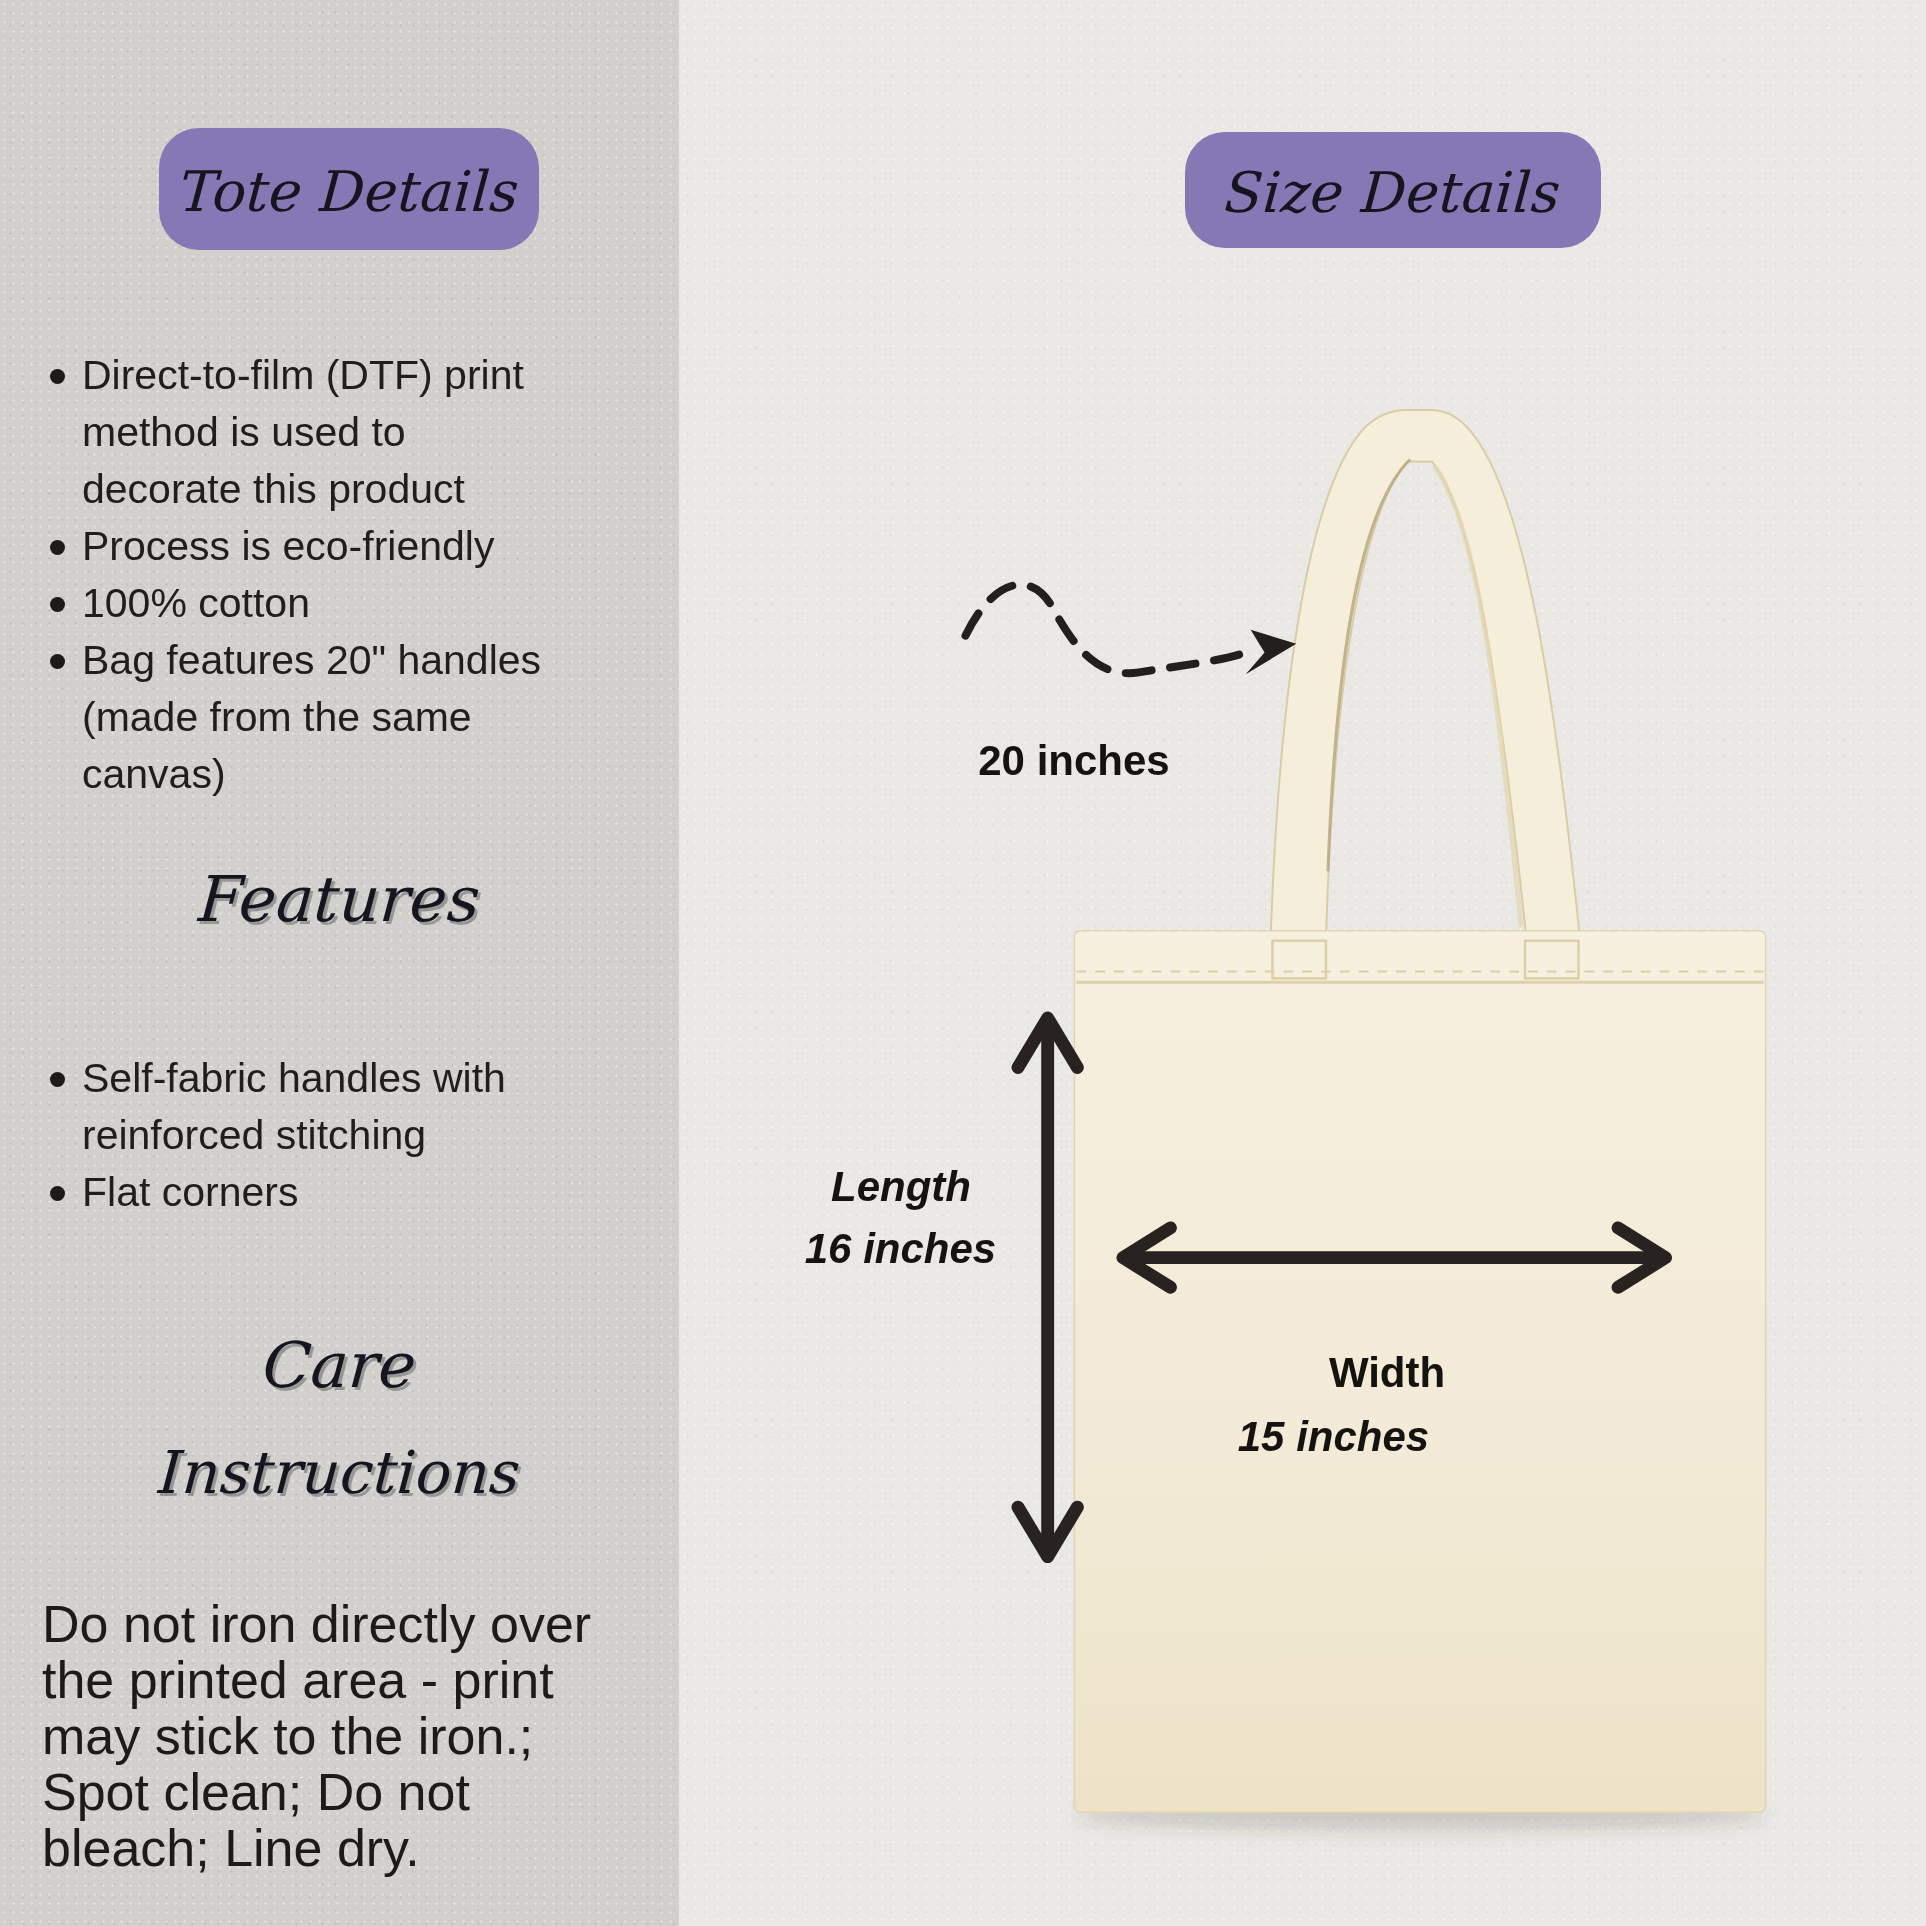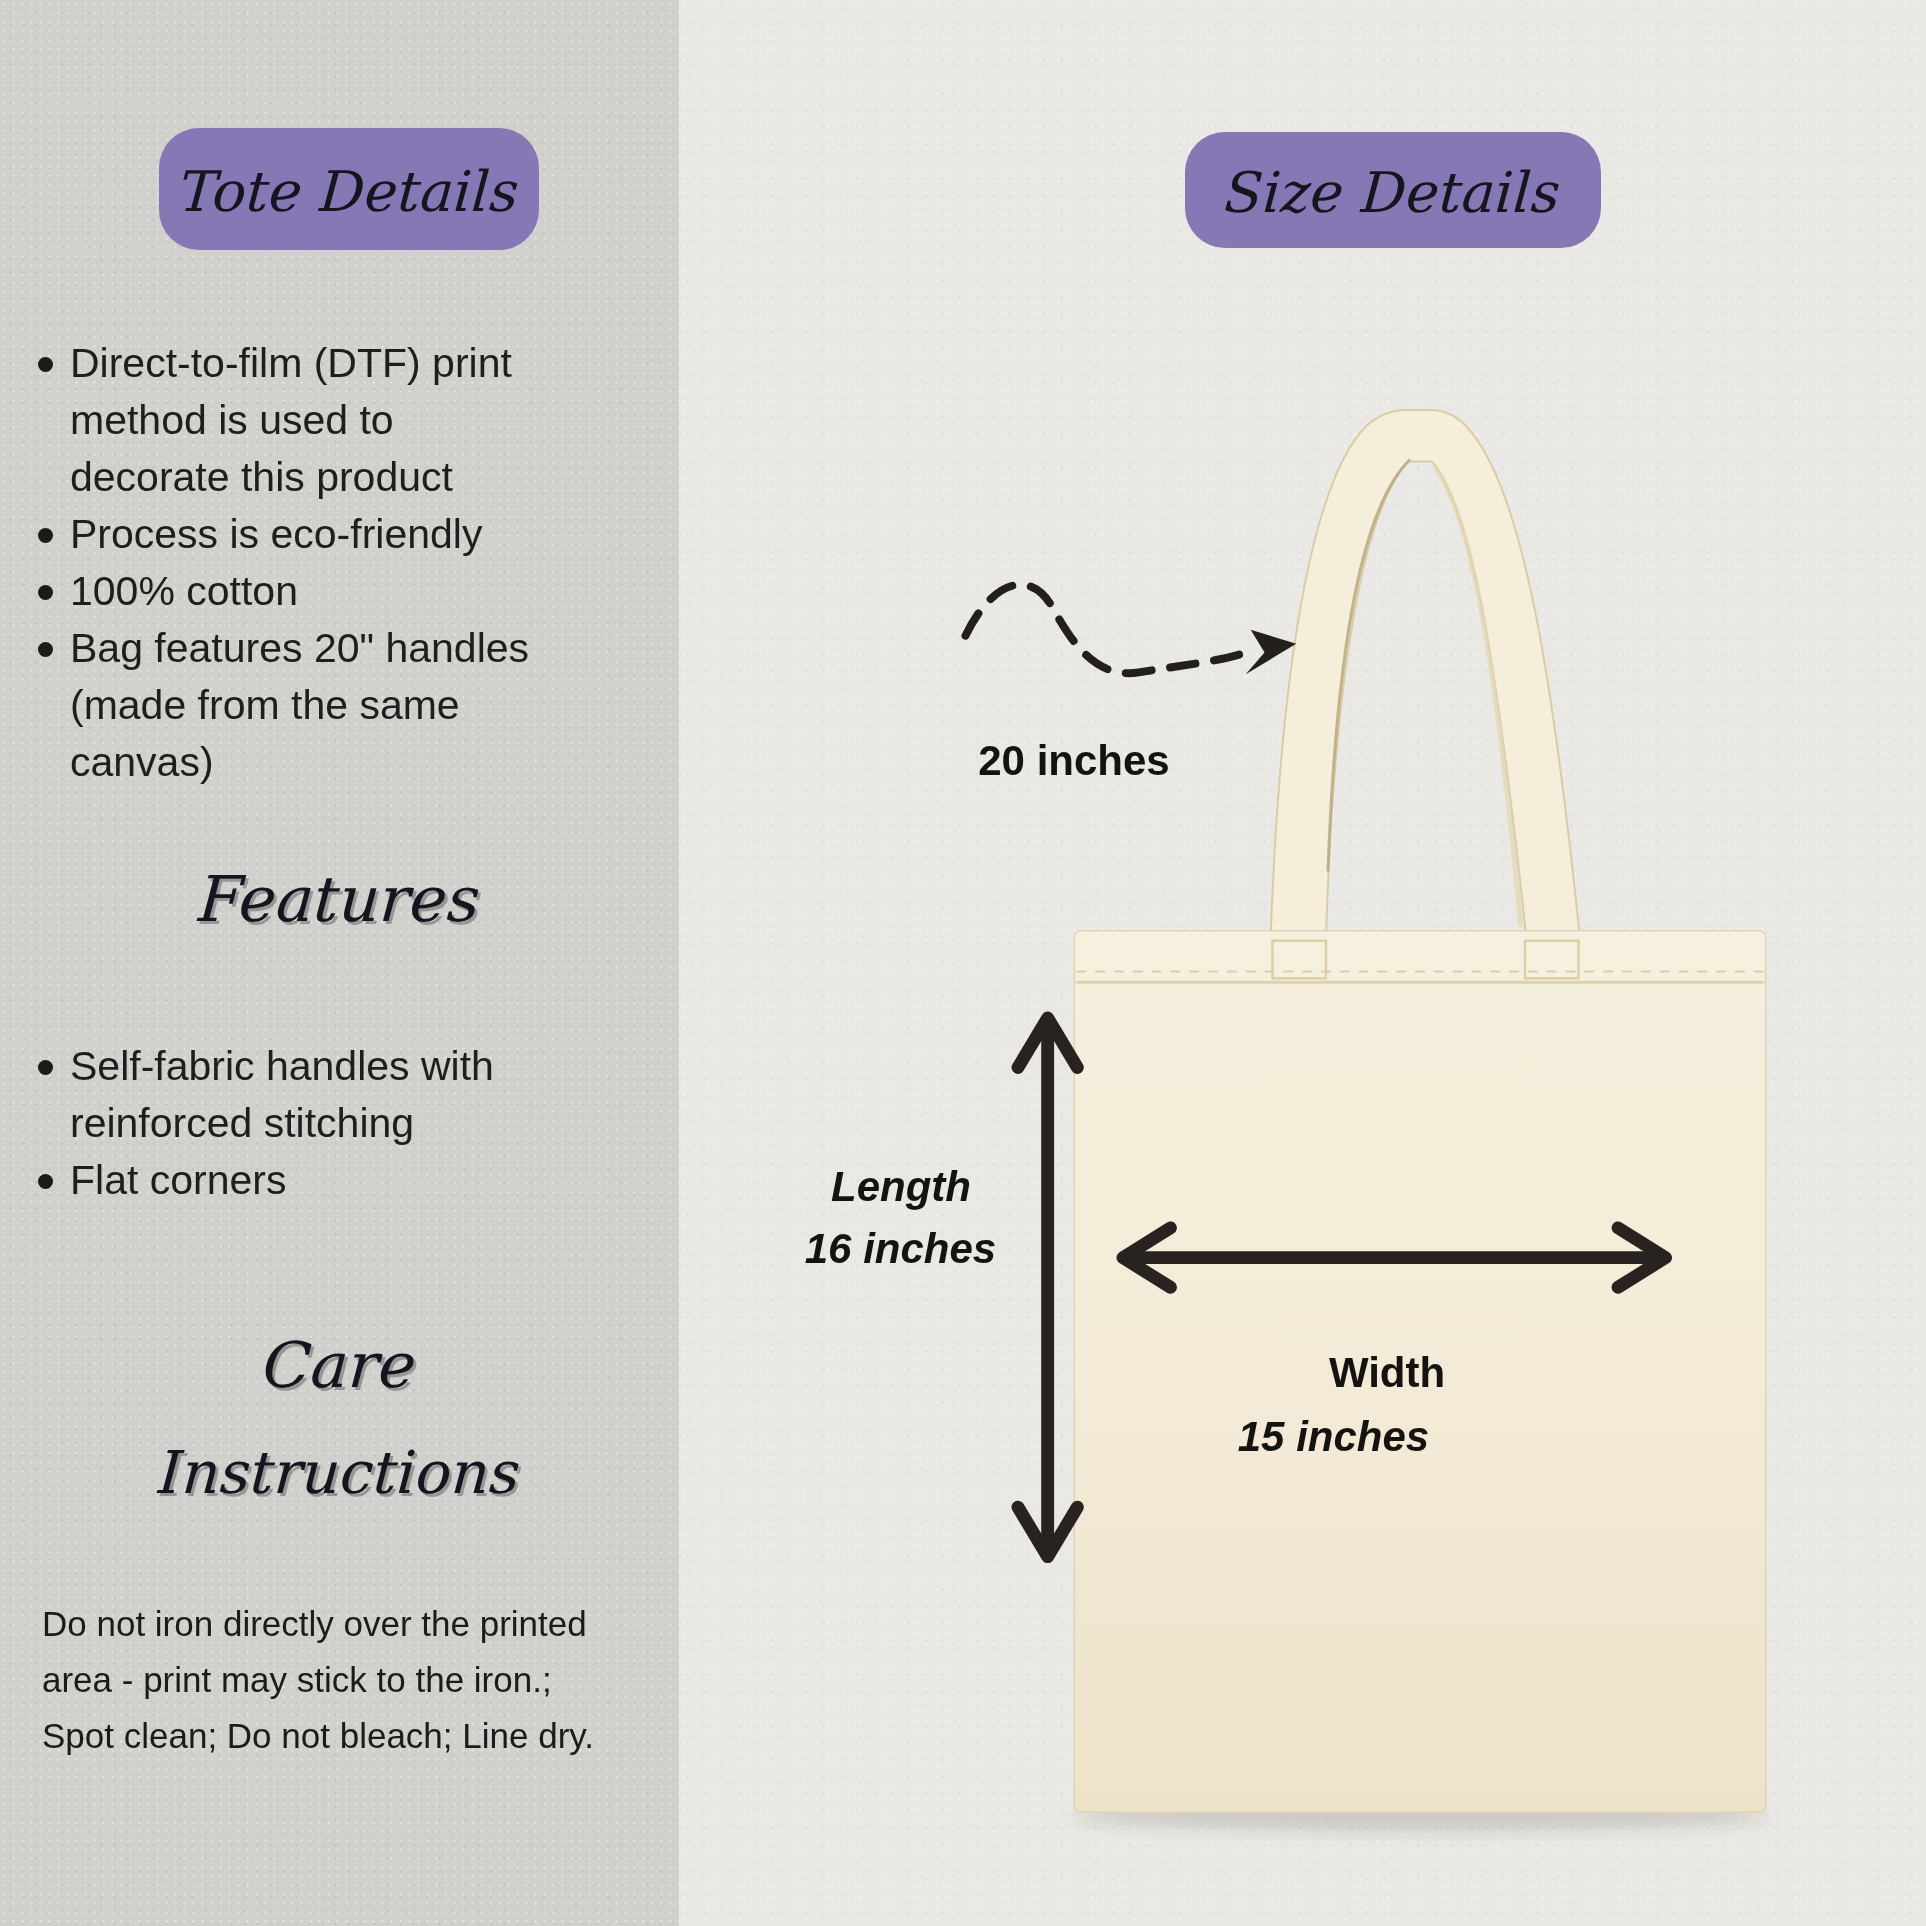--- a/index.html
+++ b/index.html
@@ -23,39 +23,39 @@
   
   .pill{position:absolute;background:#8678b4;border-radius:40px;
         display:flex;align-items:center;justify-content:center;overflow:visible;}
   .pill-tote{left:159px;top:128px;width:380px;height:122px;}
   .pill-size{left:1185px;top:132px;width:416px;height:116px;}
   .script{font-family:"DejaVu Serif","Liberation Serif",serif;font-style:italic;
           color:#16151f;white-space:nowrap;transform:skewX(-4deg);}
   .pill .script{font-size:56px;line-height:1;padding-top:6px;}
 
   
-  ul.blist{list-style:none;margin:0;padding:0;position:absolute;left:38px;width:525px;}
+  ul.blist{list-style:none;margin:12px;padding:0;position:absolute;left:38px;width:525px;}
   ul.blist li{display:flex;gap:17px;font-size:41px;line-height:57px;color:#1f1e1c;}
   ul.blist .dot{flex:0 0 15px;width:15px;height:15px;border-radius:50%;
                 background:#1c1b19;margin-top:22px;}
   ul.blist .txt{width:500px;}
   .list-tote{top:335px;}
   .list-features{top:1038px;}
 
   .script-h{position:absolute;left:0;width:679px;text-align:center;}
   .script-h .script{display:inline-block;text-shadow:3px 3px 0 rgba(55,55,55,.38);}
   .h-features{top:863px;}
   .h-features .script{font-size:63px;}
   .h-care{top:1329px;}
   .h-care .script{display:block;}
   .h-care .l1{font-size:63px;}
   .h-care .l2{font-size:59px;margin-top:36px;}
 
   .care-p{position:absolute;left:42px;top:1596px;width:560px;margin:0;
-          font-size:35px;line-height:56px;color:#1c1b19;}
+          font-size:52px;line-height:56px;color:#1c1b19;}
 
   
   .dim-label{position:absolute;text-align:center;font-weight:700;color:#15130f;
              font-size:42px;line-height:1.1;}
 
   svg.illust{position:absolute;left:0;top:0;pointer-events:none;}
 </style>
 </head>
 <body>
 

